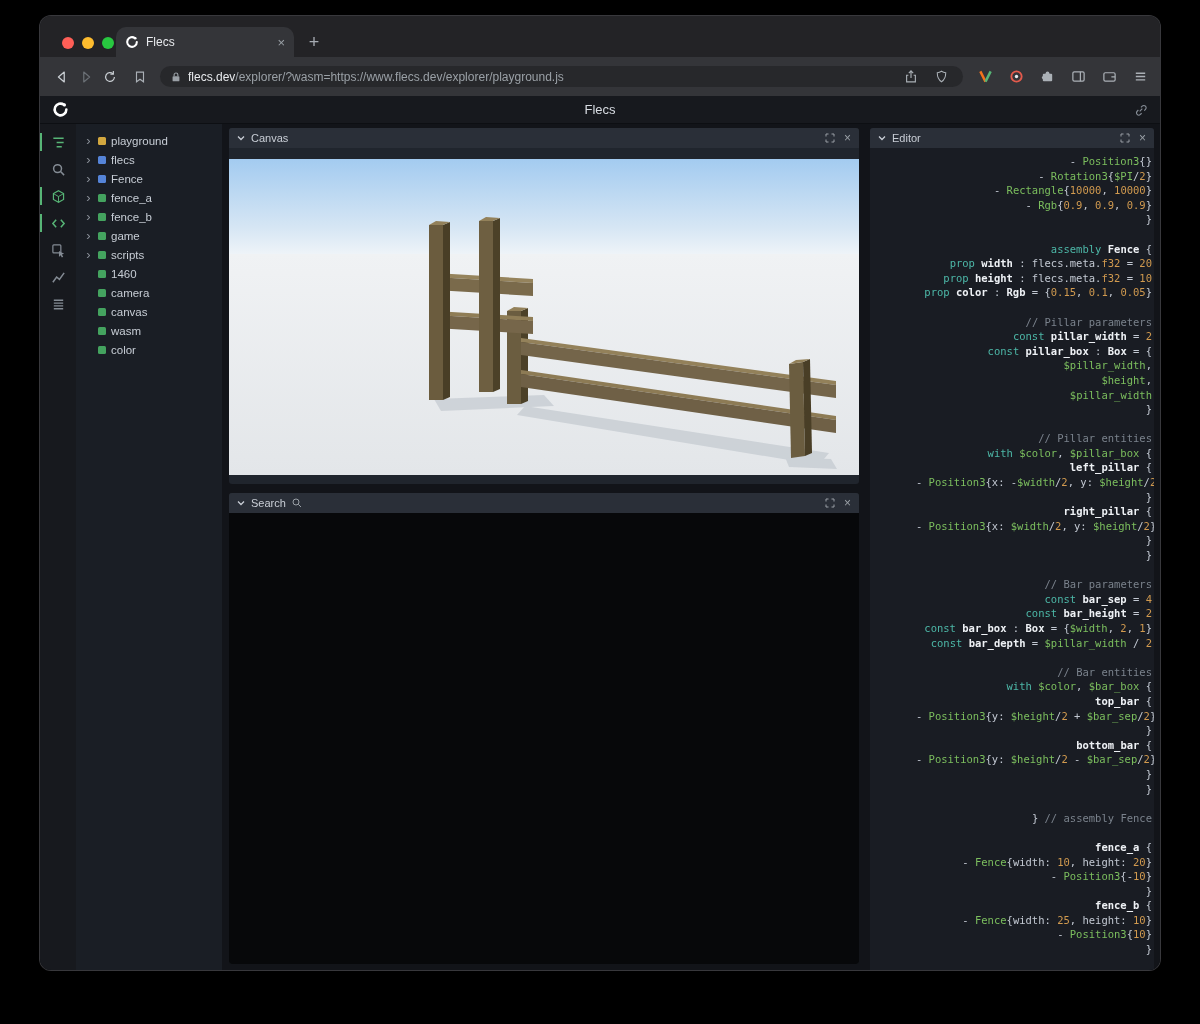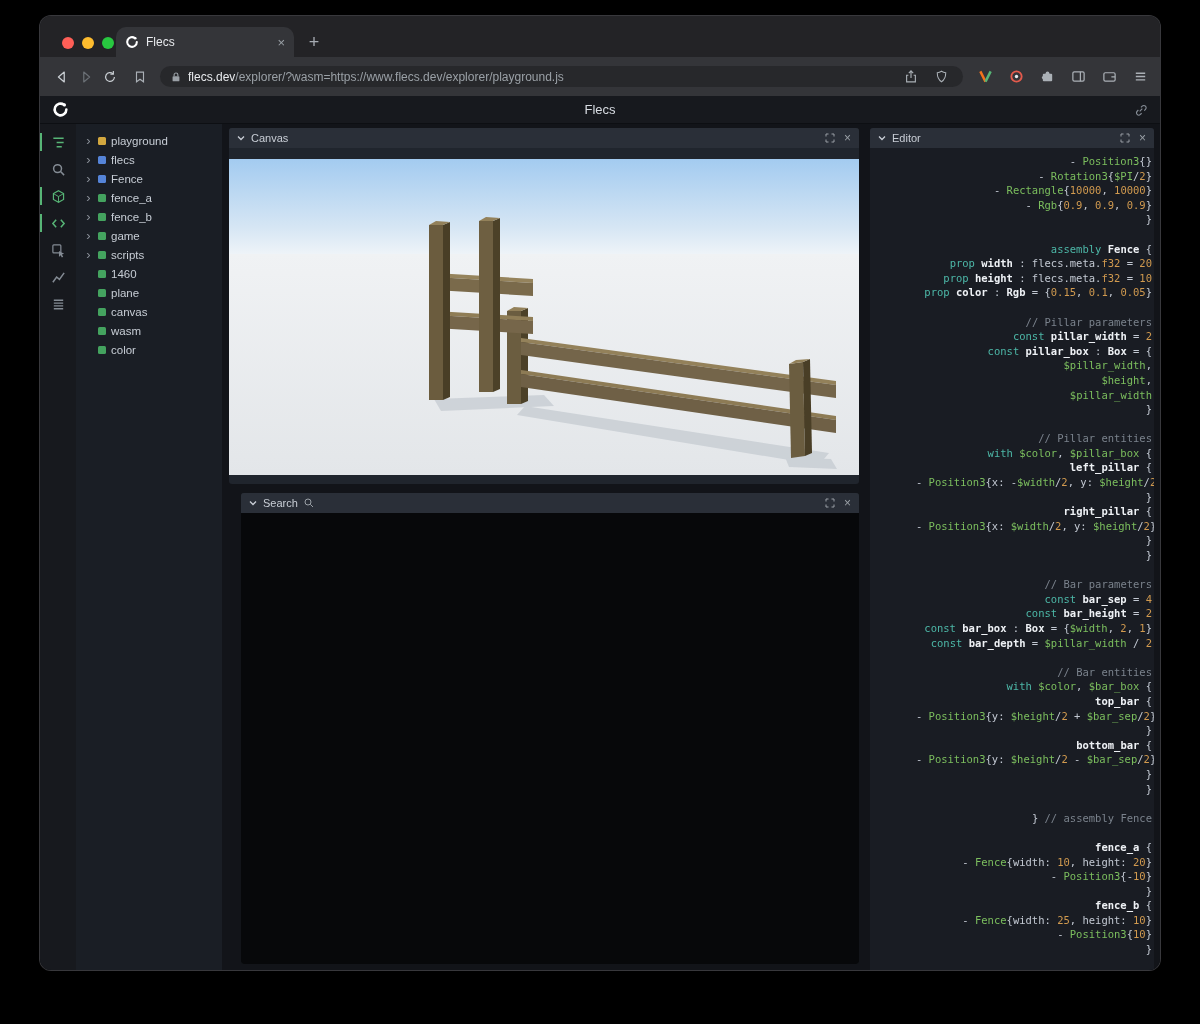--- a/index.html
+++ b/index.html
@@ -53,21 +53,21 @@
   .panel { display:flex; flex-direction:column; border-radius:3px; overflow:hidden; }
   .panel-hdr { height:20px; background:#2a2f38; display:flex; align-items:center; gap:6px; padding:0 8px; color:#c9ced6; font-size:11px; flex:none; }
   .hdr-actions { margin-left:auto; display:flex; align-items:center; gap:9px; color:#9aa0a6; }
   .hdr-close { font-size:12px; line-height:1; }
   .hdr-icon { display:flex; }
 
   .canvas-panel { background:#20252d; flex:none; }
   .canvas-body { padding:11px 0 9px; display:flex; justify-content:center; }
   .canvas-body svg { display:block; }
 
-  .search-panel { flex:1; background:#20252d; min-height:0;margin-left:12px; }
+  .search-panel { flex:1; background:#20252d; min-height:0; }
   .search-body { flex:1; background:#07080a; }
 
   .editorcol { flex:1; display:flex; flex-direction:column; padding:4px 6px 0 4px; background:#121419; min-width:0; }
   .editor-panel { flex:1; background:#191c23; display:flex; flex-direction:column; border-radius:3px 3px 0 0; overflow:hidden; }
   .code { flex:1; padding:6px 2px 8px 8px; font-family:"DejaVu Sans Mono", monospace; font-size:10.5px; line-height:14.6px; white-space:pre; overflow:hidden; }
   .code-line { height:14.6px;text-align:right; }
   .tok-p { color:#c3c9d3; }
   .tok-k { color:#4db8a8; }
   .tok-i { color:#eef1f5; font-weight:bold; }
   .tok-g { color:#7cbf5e; }
@@ -275,21 +275,21 @@
           <span class="tl">scripts</span>
         </div>
         <div class="tree-row">
           <span class="tw"></span>
           <span class="sq" style="background: rgb(68, 163, 95);"></span>
           <span class="tl">1460</span>
         </div>
         <div class="tree-row">
           <span class="tw"></span>
           <span class="sq" style="background: rgb(68, 163, 95);"></span>
-          <span class="tl">plane</span>
+          <span class="tl">camera</span>
         </div>
         <div class="tree-row">
           <span class="tw"></span>
           <span class="sq" style="background: rgb(68, 163, 95);"></span>
           <span class="tl">canvas</span>
         </div>
         <div class="tree-row">
           <span class="tw"></span>
           <span class="sq" style="background: rgb(68, 163, 95);"></span>
           <span class="tl">wasm</span>

